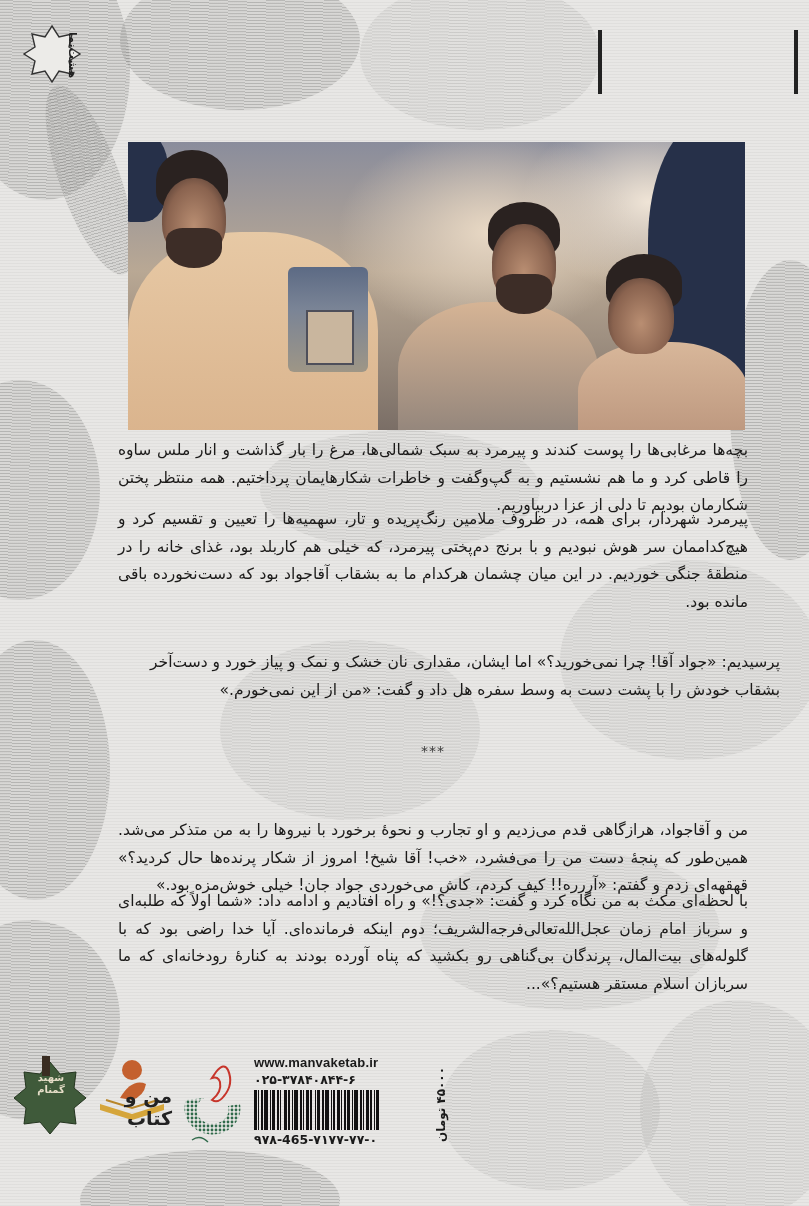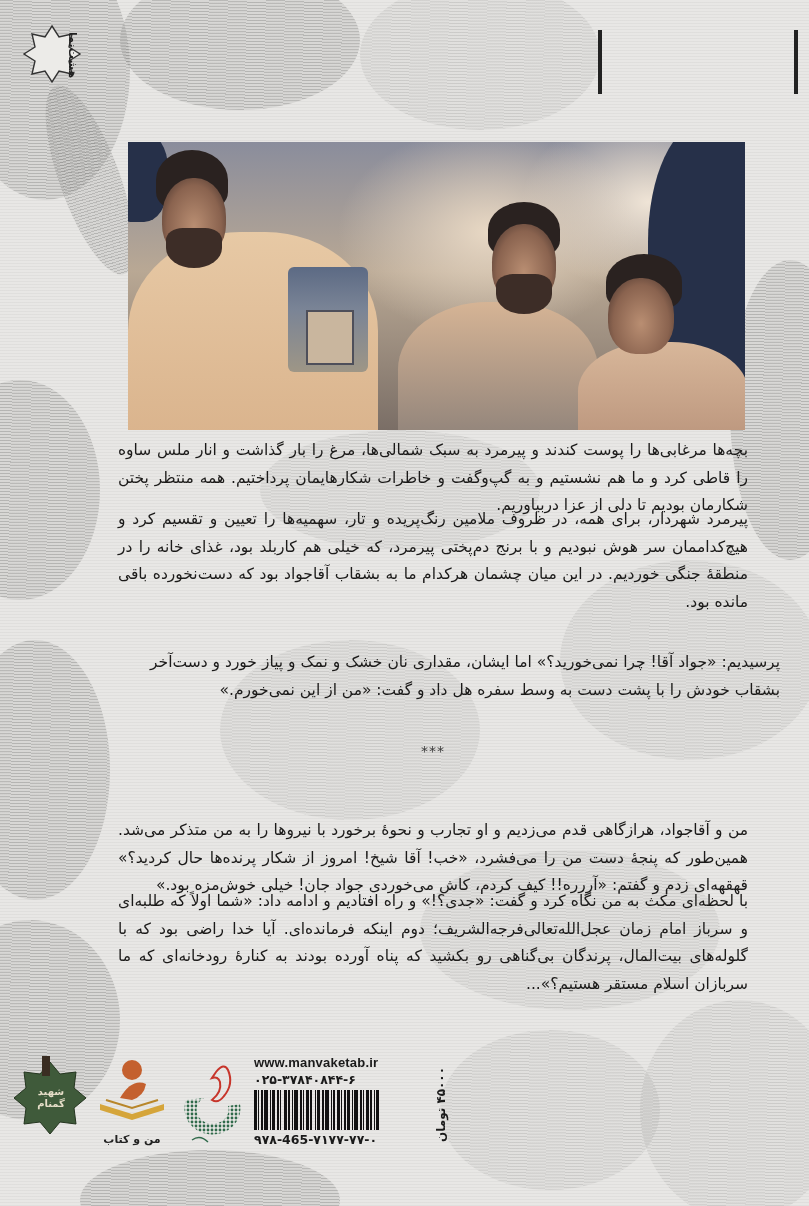--- a/index.html
+++ b/index.html
@@ -129,27 +129,27 @@
       writing-mode: vertical-rl; transform: rotate(180deg);
       direction: rtl;
       font-size: 12px; font-weight: bold; color: #1a1a1a; text-align: center;
     }
 
     
     .logo { position: absolute; }
     .logo-bird { left: 178px; top: 1060px; width: 70px; height: 88px; }
     .logo-book { left: 92px; top: 1056px; width: 80px; height: 90px; }
     .logo-book .book-label {
-      position: absolute; left: 0; width: 80px; bottom: 0;
-      text-align: center; direction: rtl;
-      font-size: 11px; font-weight: bold; color: #222;
+      position: absolute; left: 0; width: 80px; bottom: 17px;
+      text-align: right; direction: rtl;
+      font-size: 19px; font-weight: bold; color: #222;
     }
     .logo-star { left: 12px; top: 1056px; width: 76px; height: 82px; }
     .logo-star .star-label {
-      position: absolute; left: 14px; top: 30px; width: 50px;
+      position: absolute; left: 14px; top: 16px; width: 50px;
       direction: rtl; text-align: center;
       font-size: 10px; font-weight: bold; color: #e6dec8; line-height: 12px;
     }
   </style>
 </head>
 <body>
 
 <div class="bg">
   <div class="blob" style="left:-40px;top:-60px;width:170px;height:260px;"></div>
   <div class="blob" style="left:60px;top:80px;width:60px;height:200px;transform:rotate(-20deg);"></div>

